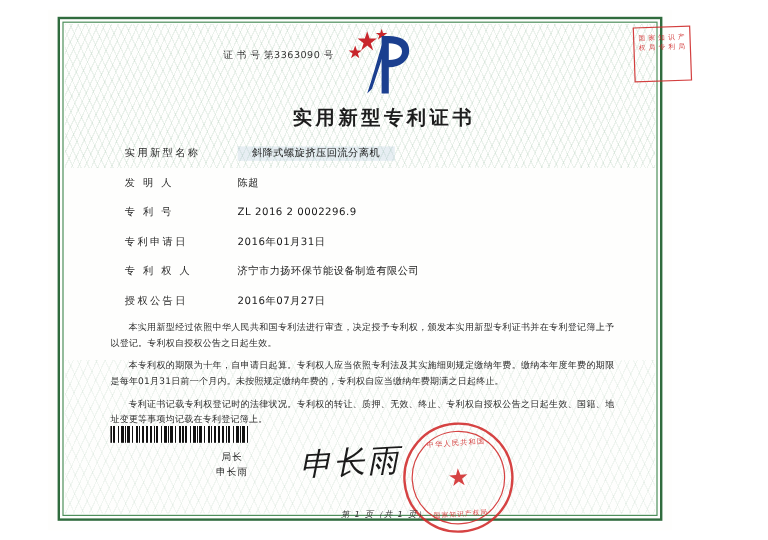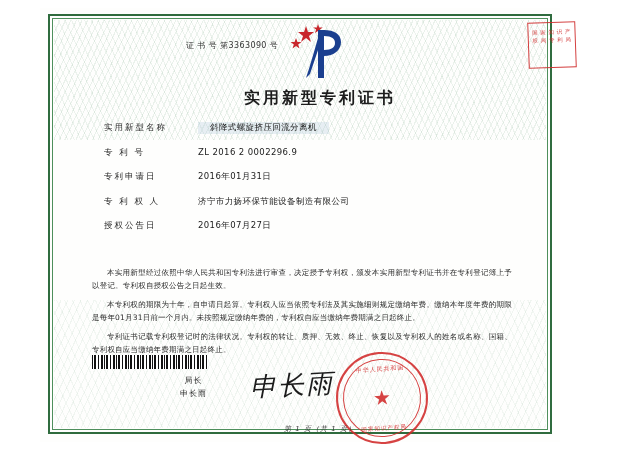--- a/index.html
+++ b/index.html
@@ -292,41 +292,45 @@
   </div>
 
   <div class="title">实用新型专利证书</div>
 
   <div class="fields">
     <div class="field-row highlight">
       <span class="field-label">实用新型名称</span>
       <span class="field-value">斜降式螺旋挤压回流分离机</span>
     </div>
     <div class="field-row">
+      <span class="field-label">发 明 人</span>
+      <span class="field-value">陈超</span>
+    </div>
+    <div class="field-row">
       <span class="field-label">专 利 号</span>
       <span class="field-value">ZL 2016 2 0002296.9</span>
     </div>
     <div class="field-row">
       <span class="field-label">专利申请日</span>
       <span class="field-value">2016年01月31日</span>
     </div>
     <div class="field-row">
       <span class="field-label">专 利 权 人</span>
       <span class="field-value">济宁市力扬环保节能设备制造有限公司</span>
     </div>
     <div class="field-row">
       <span class="field-label">授权公告日</span>
       <span class="field-value">2016年07月27日</span>
     </div>
   </div>
 
   <div class="body-text">
     <p>本实用新型经过依照中华人民共和国专利法进行审查，决定授予专利权，颁发本实用新型专利证书并在专利登记簿上予以登记。专利权自授权公告之日起生效。</p>
     <p>本专利权的期限为十年，自申请日起算。专利权人应当依照专利法及其实施细则规定缴纳年费。缴纳本年度年费的期限是每年01月31日前一个月内。未按照规定缴纳年费的，专利权自应当缴纳年费期满之日起终止。</p>
-    <p>专利证书记载专利权登记时的法律状况。专利权的转让、质押、无效、终止、恢复以及专利权人的姓名或名称、国籍、专利权自应当缴纳年费期满之日起终止。</p>
+    <p>专利证书记载专利权登记时的法律状况。专利权的转让、质押、无效、终止、专利权自授权公告之日起生效、国籍、地址变更等事项均记载在专利登记簿上。</p>
   </div>
 
   <div class="barcode"></div>
 
   <div class="sign-label">
     <div>局长</div>
     <div>申长雨</div>
   </div>
 
   <div class="signature">申长雨</div>

